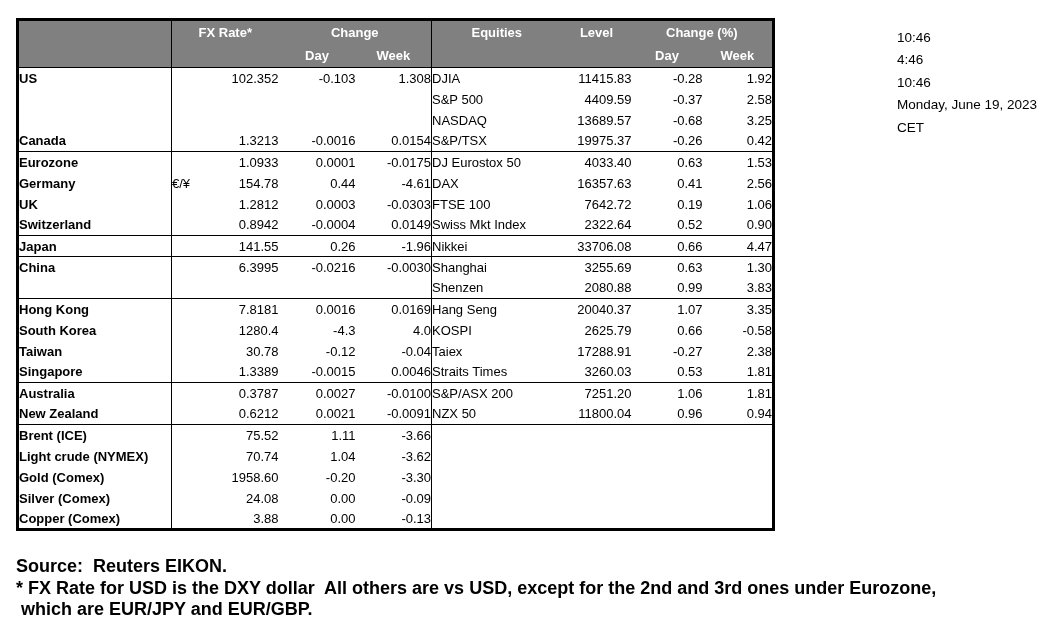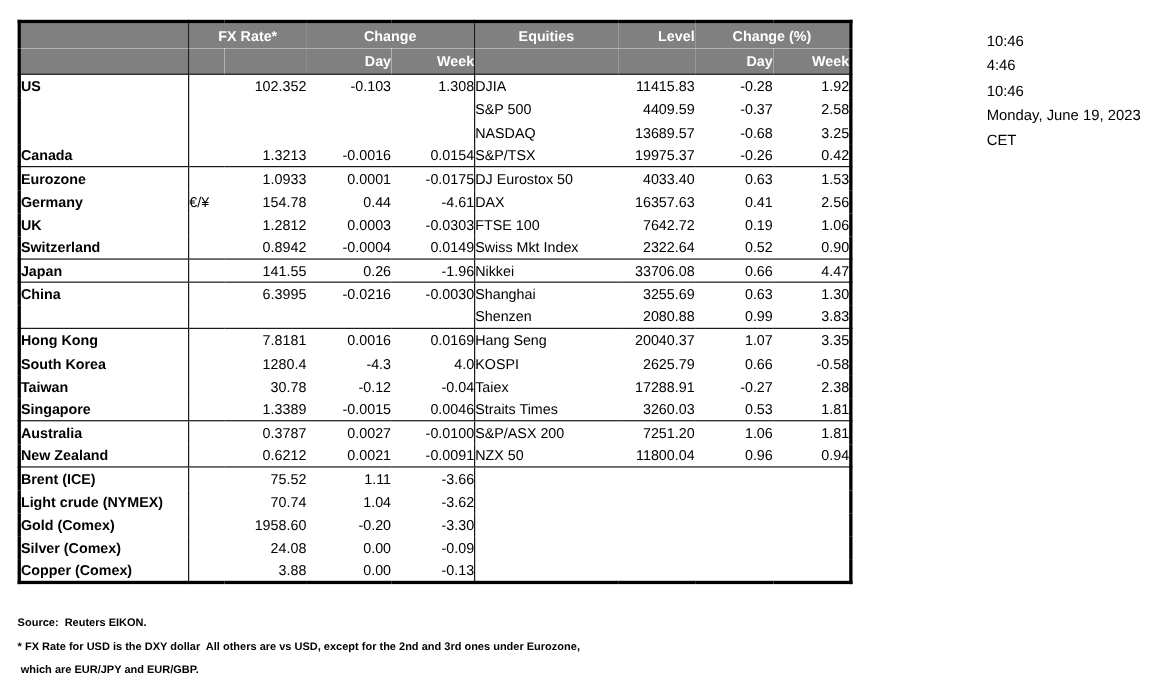--- a/index.html
+++ b/index.html
@@ -44,37 +44,37 @@
 
   .vline  { border-right: 1.5px solid #000; }   
 
   .lbl   { font-weight: bold; text-align: left; padding-left: 4px; margin-top: 36px; }
   .ind   { padding-left: 15px; }
   .pair  { text-align: left; padding-left: 3px; font-weight: normal; }
   .num   { text-align: right; padding-right: 7px; }
   .eqlbl { text-align: left; padding-left: 4px; font-weight: normal; }
   .c { text-align: center; }
   .l { text-align: center; padding-left: 4px; margin-left: 32px; }
-  .r { text-align: right; padding-right: 7px; }
+  .r { text-align: center; padding-right: 7px; }
 
   
   .times {
     position: absolute;
     left: 897px;
     top: 27px;
     font-size: 13.5px;
     line-height: 22.4px;
   }
 
   
   .notes {
     position: absolute;
     left: 16px;
     top: 556px;
-    font-size: 10px;
+    font-size: 18px;
     font-weight: bold;
     line-height: 21.5px;
     white-space: pre;
   }
 </style>
 </head>
 <body>
 
 <table class="mkt">
   <colgroup>

